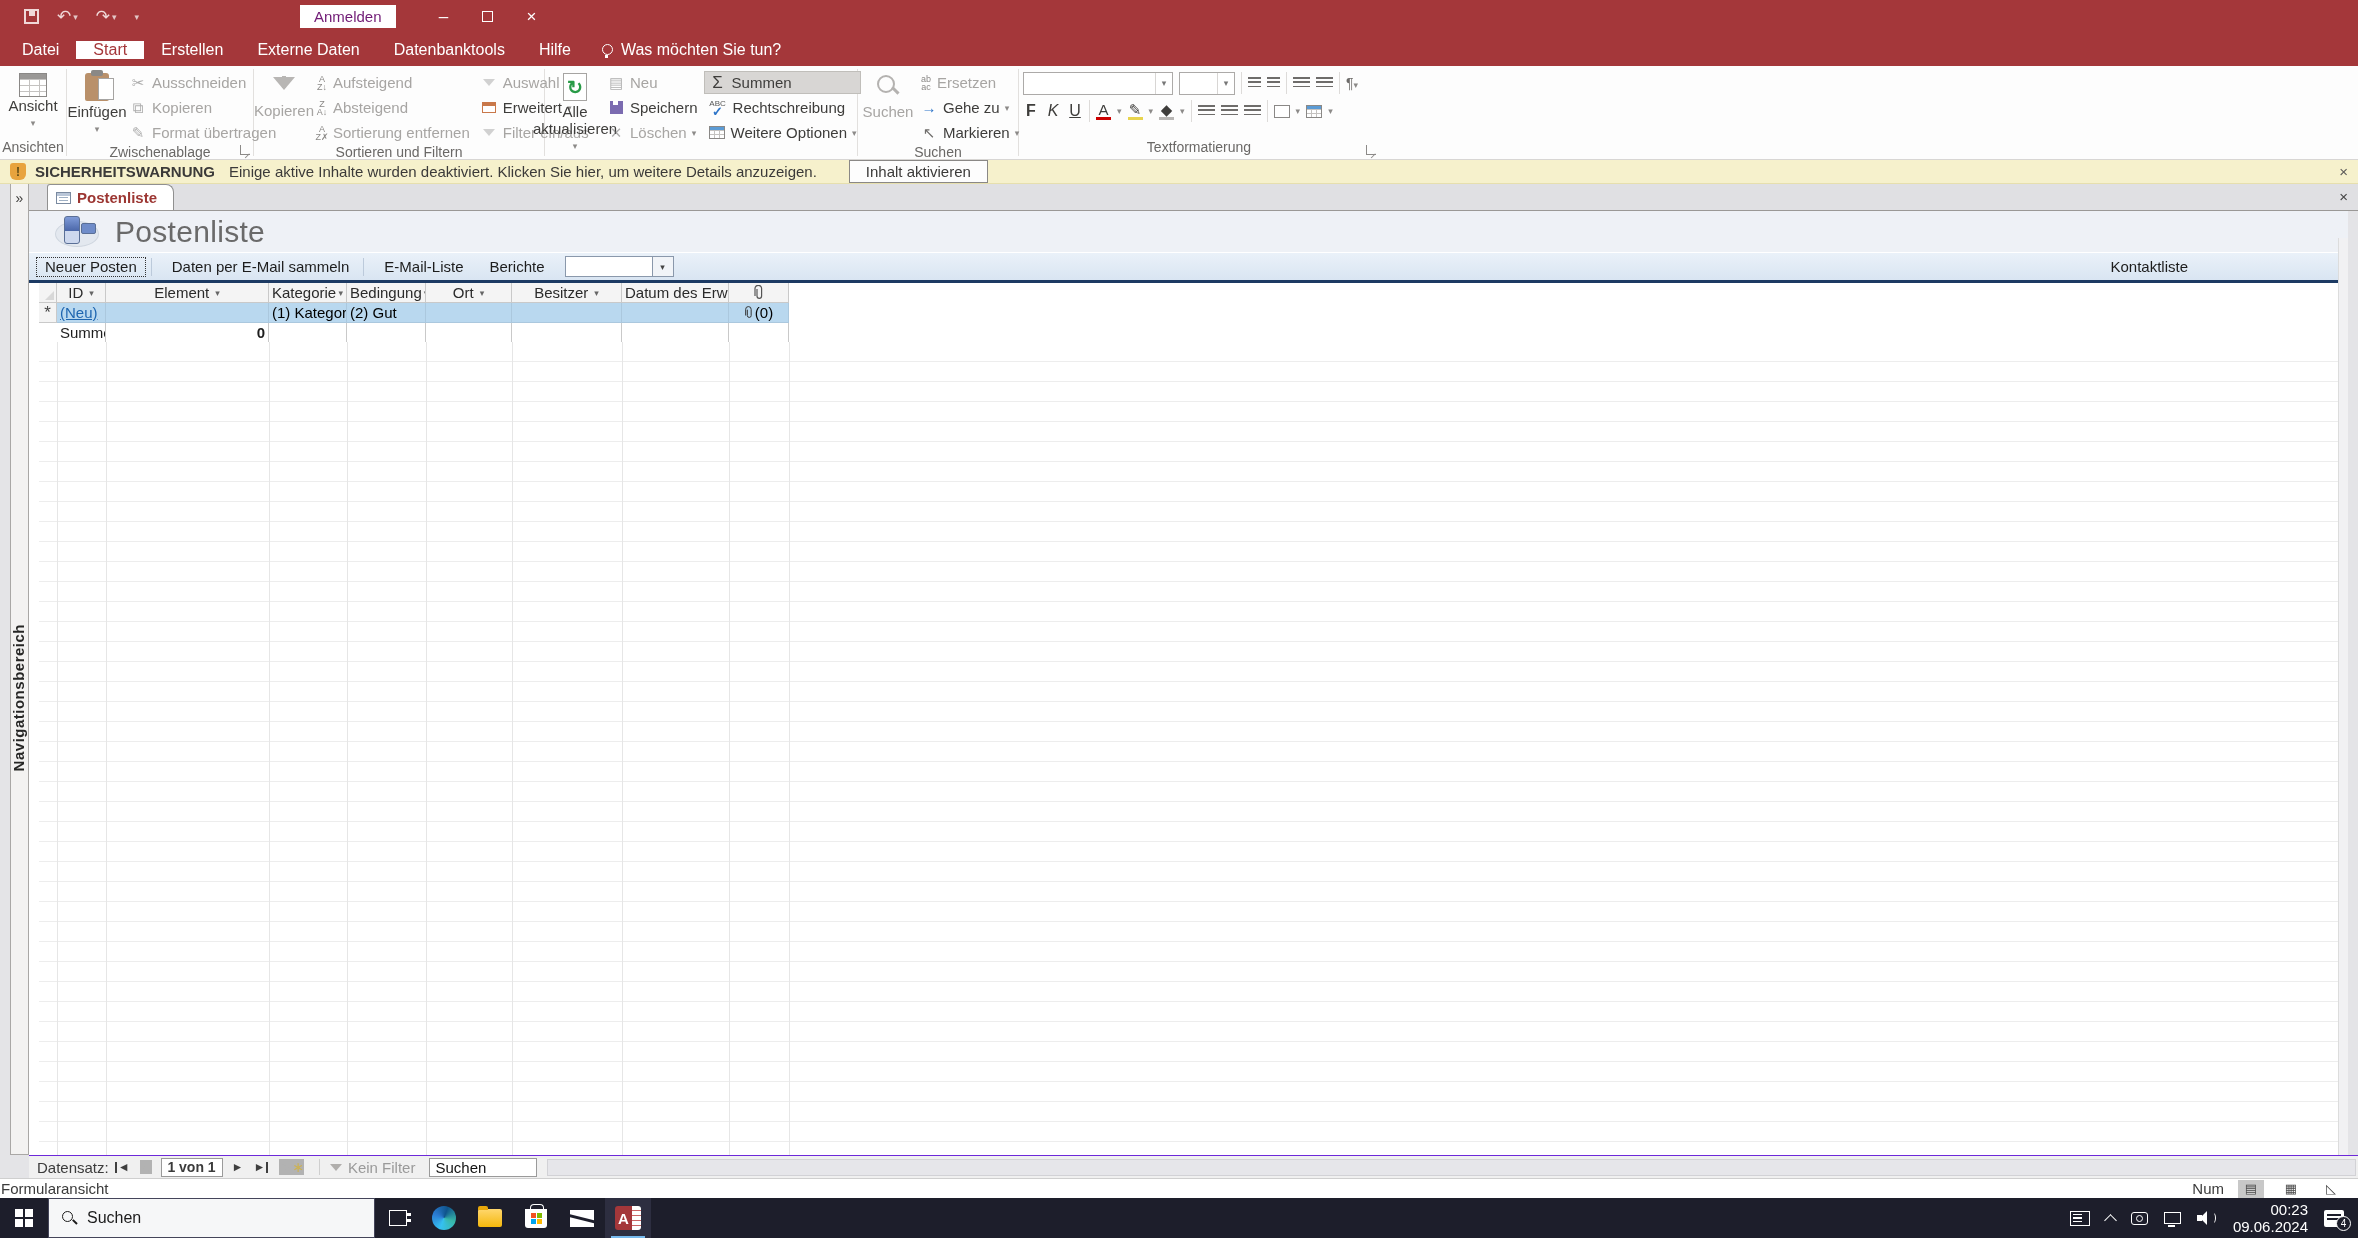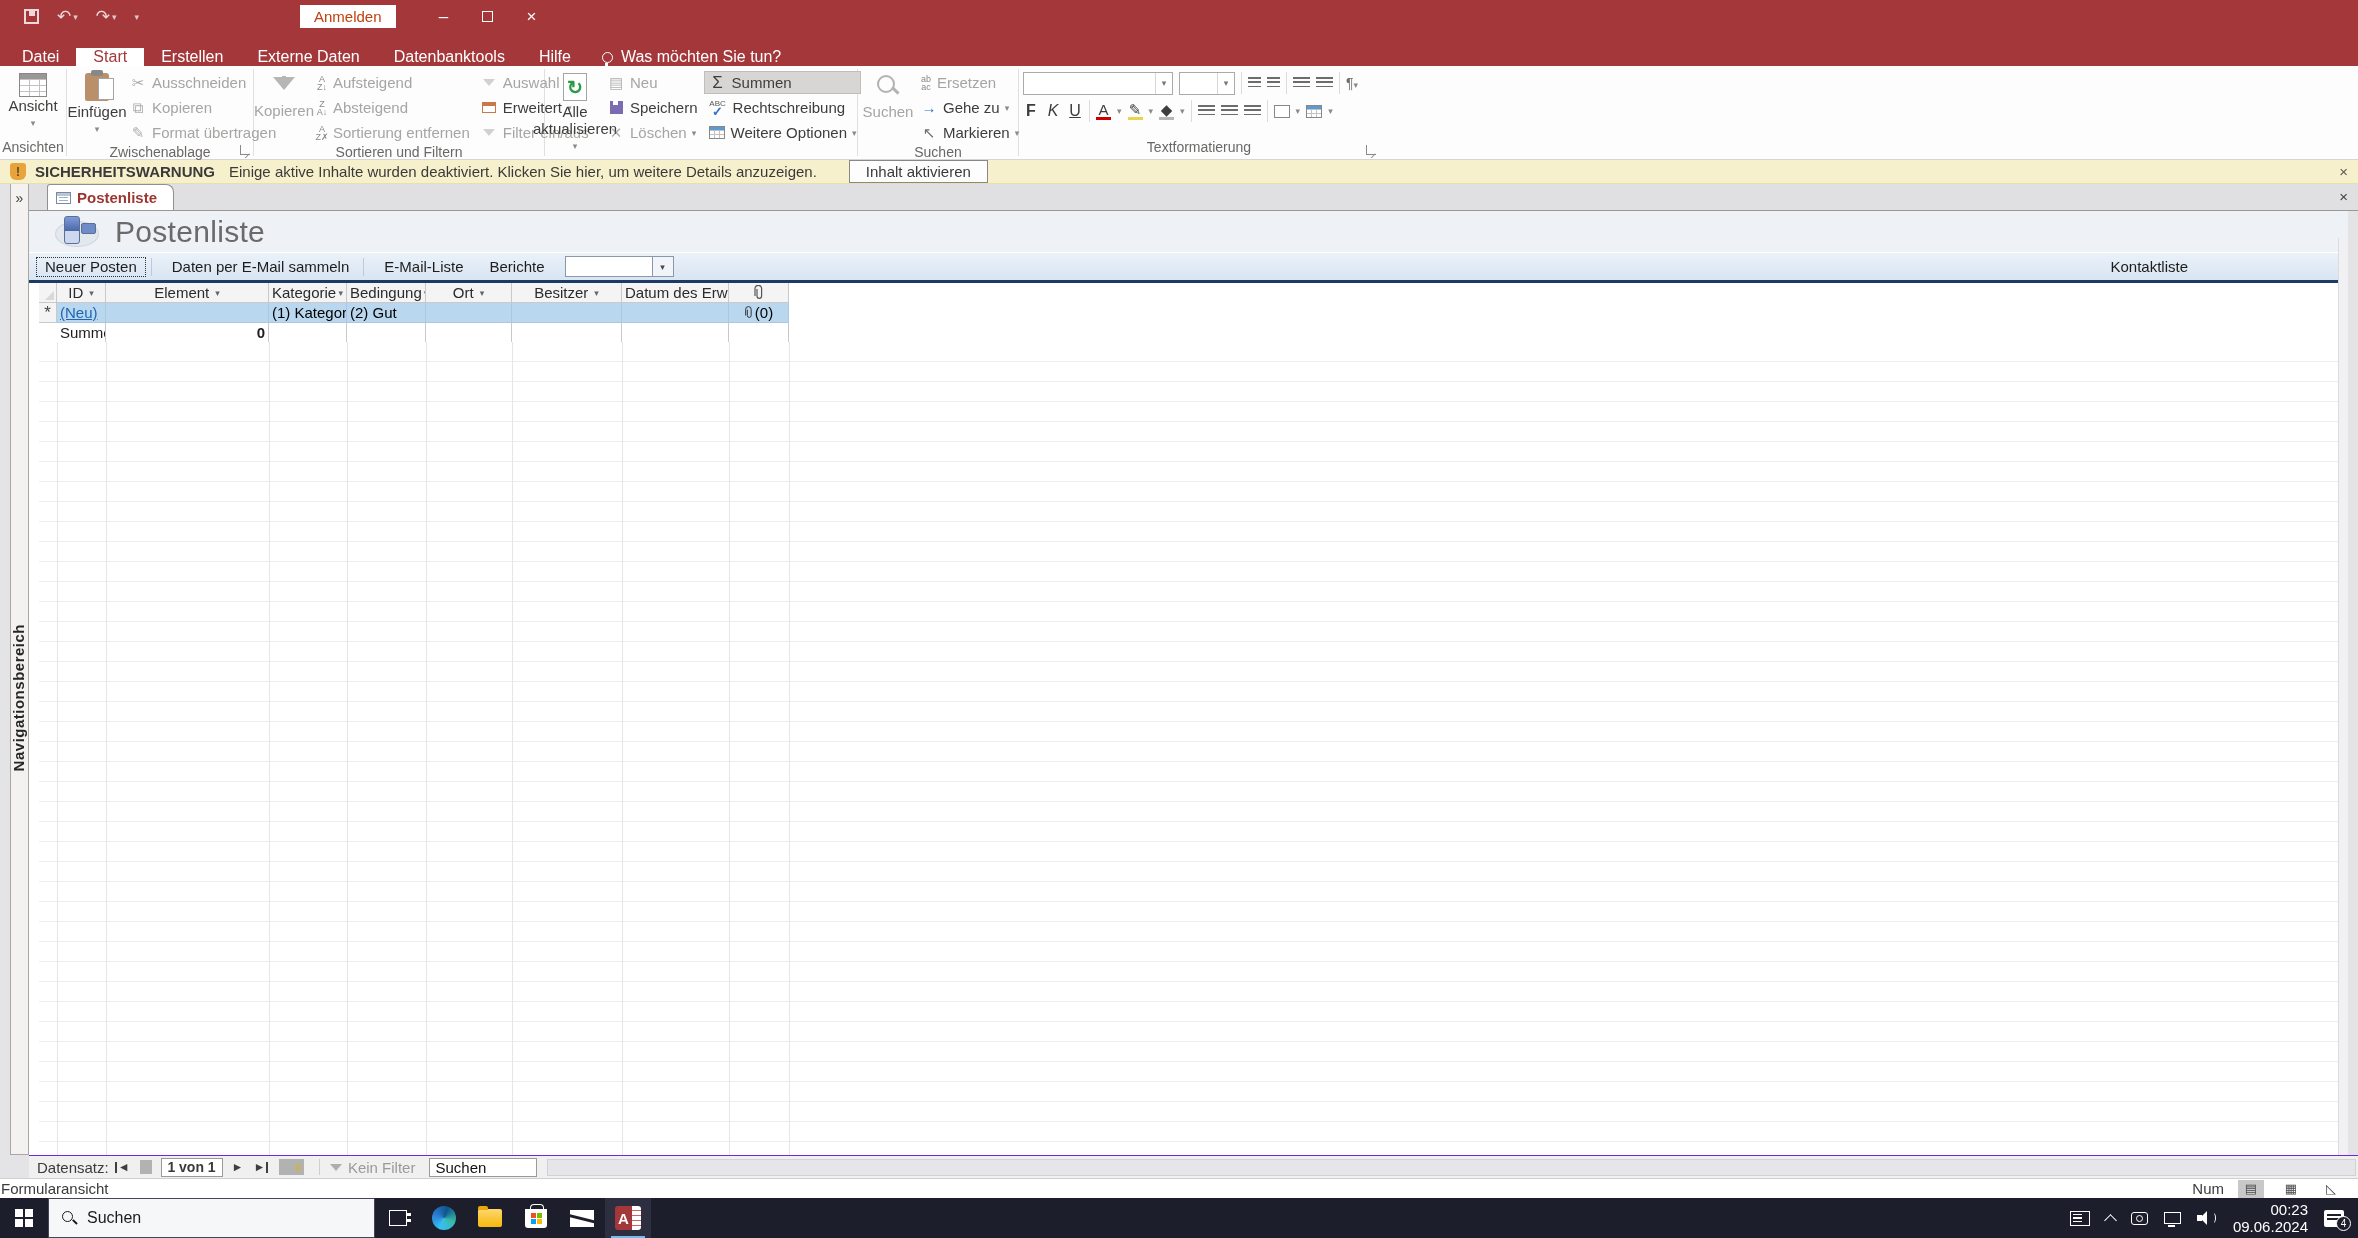--- a/index.html
+++ b/index.html
@@ -7,27 +7,27 @@
   #root{position:relative;width:2358px;height:1238px}
 
   
   .titlebar{position:absolute;top:0;left:0;width:2358px;height:33px;background:#a4373a;display:flex;align-items:center;color:#fff}
   .qat{display:flex;align-items:center;gap:18px;padding-left:24px;width:300px}
   .qat .qi{color:#f0d8d8;font-size:17px;display:flex;align-items:center;gap:2px}
   .qat .dd{font-size:9px;color:#e3c6c6}
   .icon-floppy{display:inline-block;width:15px;height:15px;border:2px solid #f0d8d8;position:relative}
   .icon-floppy::before{content:"";position:absolute;top:0;left:3px;width:6px;height:5px;background:#f0d8d8}
   .title-text{flex:1;text-align:center;font-size:16px;color:#fbf2f2;white-space:nowrap;overflow:hidden}
-  .signin{background:#fff;color:#c2410c;font-size:15px;padding:3px 14px;margin-right:26px;cursor:default}
+  .signin{background:#fff;color:#701a75;font-size:15px;padding:3px 14px;margin-right:26px;cursor:default}
   .wc{width:44px;height:33px;display:flex;align-items:center;justify-content:center;font-size:17px;color:#fff}
   .icon-restore{width:11px;height:11px;border:1.5px solid #fff;position:relative;background:#a4373a}
   .icon-restore::before{content:"";position:absolute;top:-4px;left:3px;width:11px;height:11px;border:1.5px solid #fff;z-index:-1}
 
   
-  .tabrow{position:absolute;top:33px;left:0;width:2358px;height:33px;background:#a4373a;display:flex;align-items:flex-end;color:#fff;font-size:16px}
+  .tabrow{position:absolute;top:33px;left:0;width:2358px;height:33px;background:#a4373a;display:flex;align-items:center;color:#fff;font-size:16px}
   .rtab{display:flex;align-items:center;padding:0 17px;cursor:default}
   .rtab.file{background:#a4373a;margin-left:5px}
   .rtab.active{background:#fff;color:#a4373a}
   .tellme{display:flex;align-items:center;gap:8px;padding:0 14px}
   .bulb{width:11px;height:11px;border:1.6px solid #fff;border-radius:50%;position:relative}
   .bulb::after{content:"";position:absolute;left:2.5px;top:10px;width:3px;height:3px;background:#fff}
 
   
   .ribbon{position:absolute;top:66px;left:0;width:2358px;height:94px;background:#fdfdfd;border-bottom:1px solid #d8d6d4;display:flex}
   .rgroup{display:flex;flex-direction:column;height:100%;position:relative;flex:0 0 auto}

